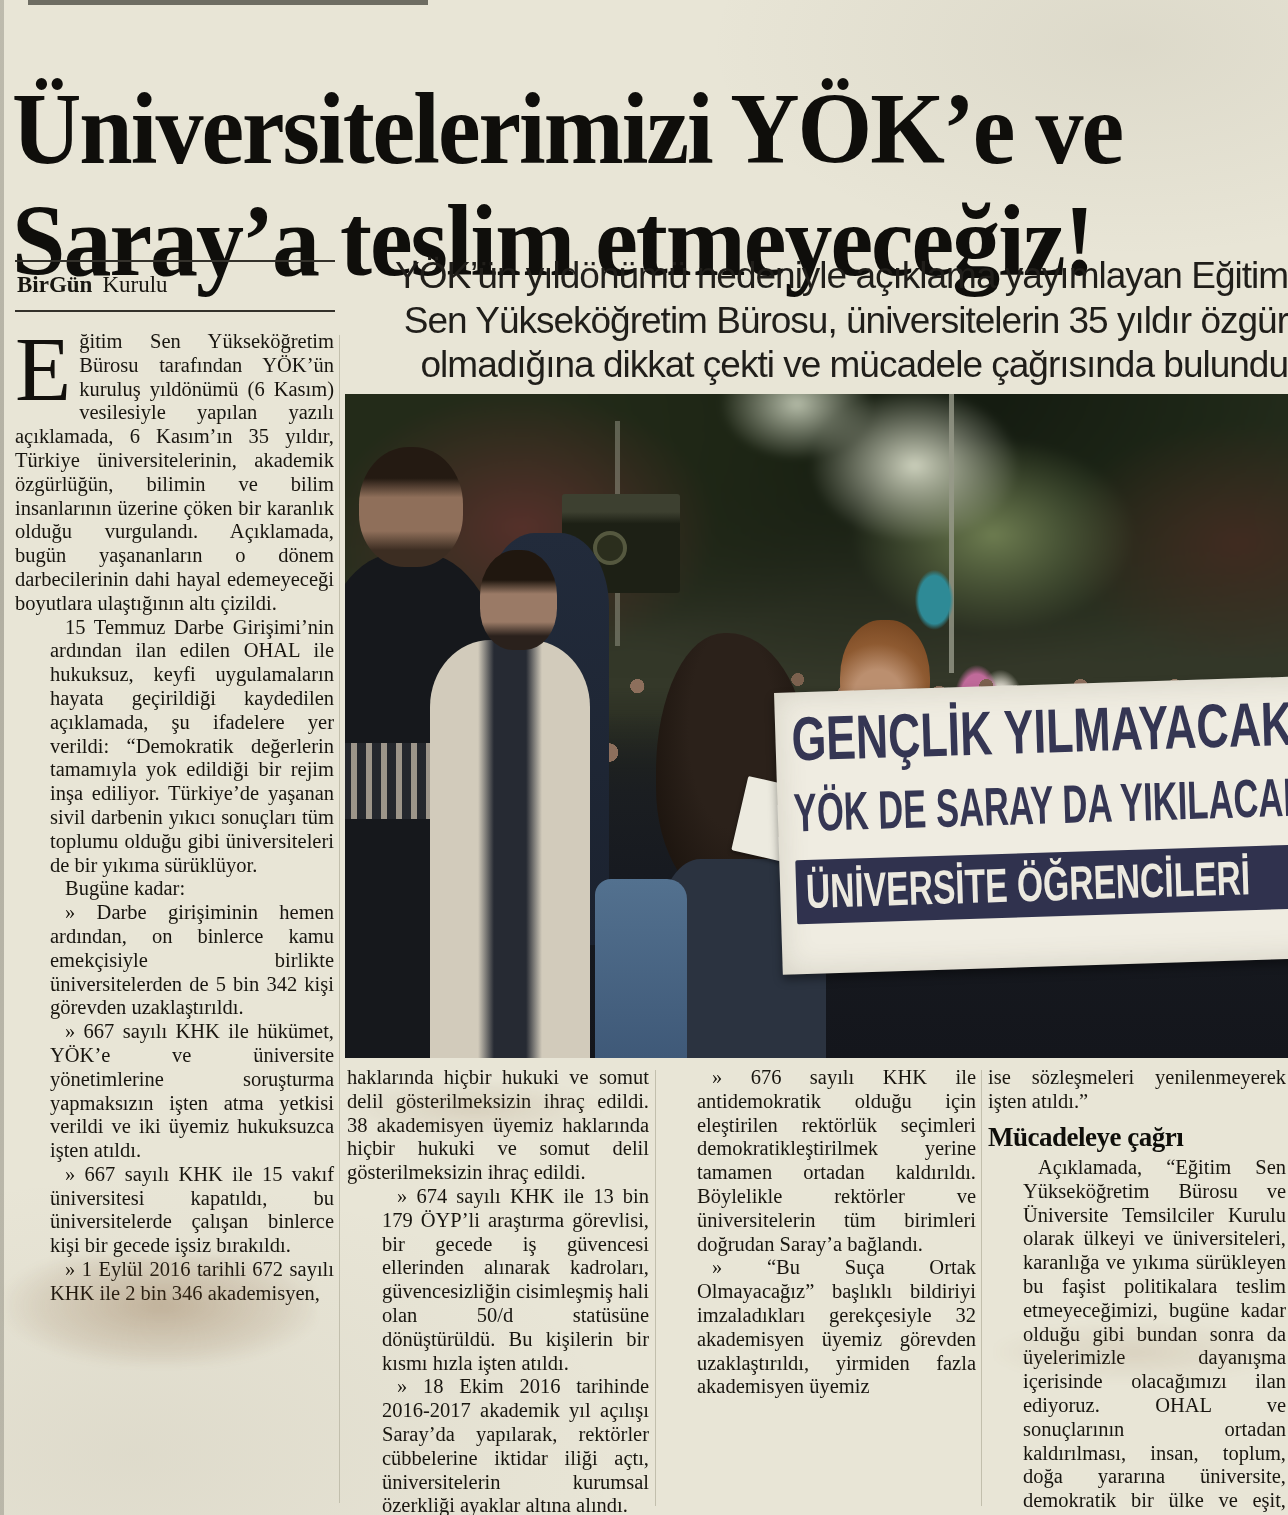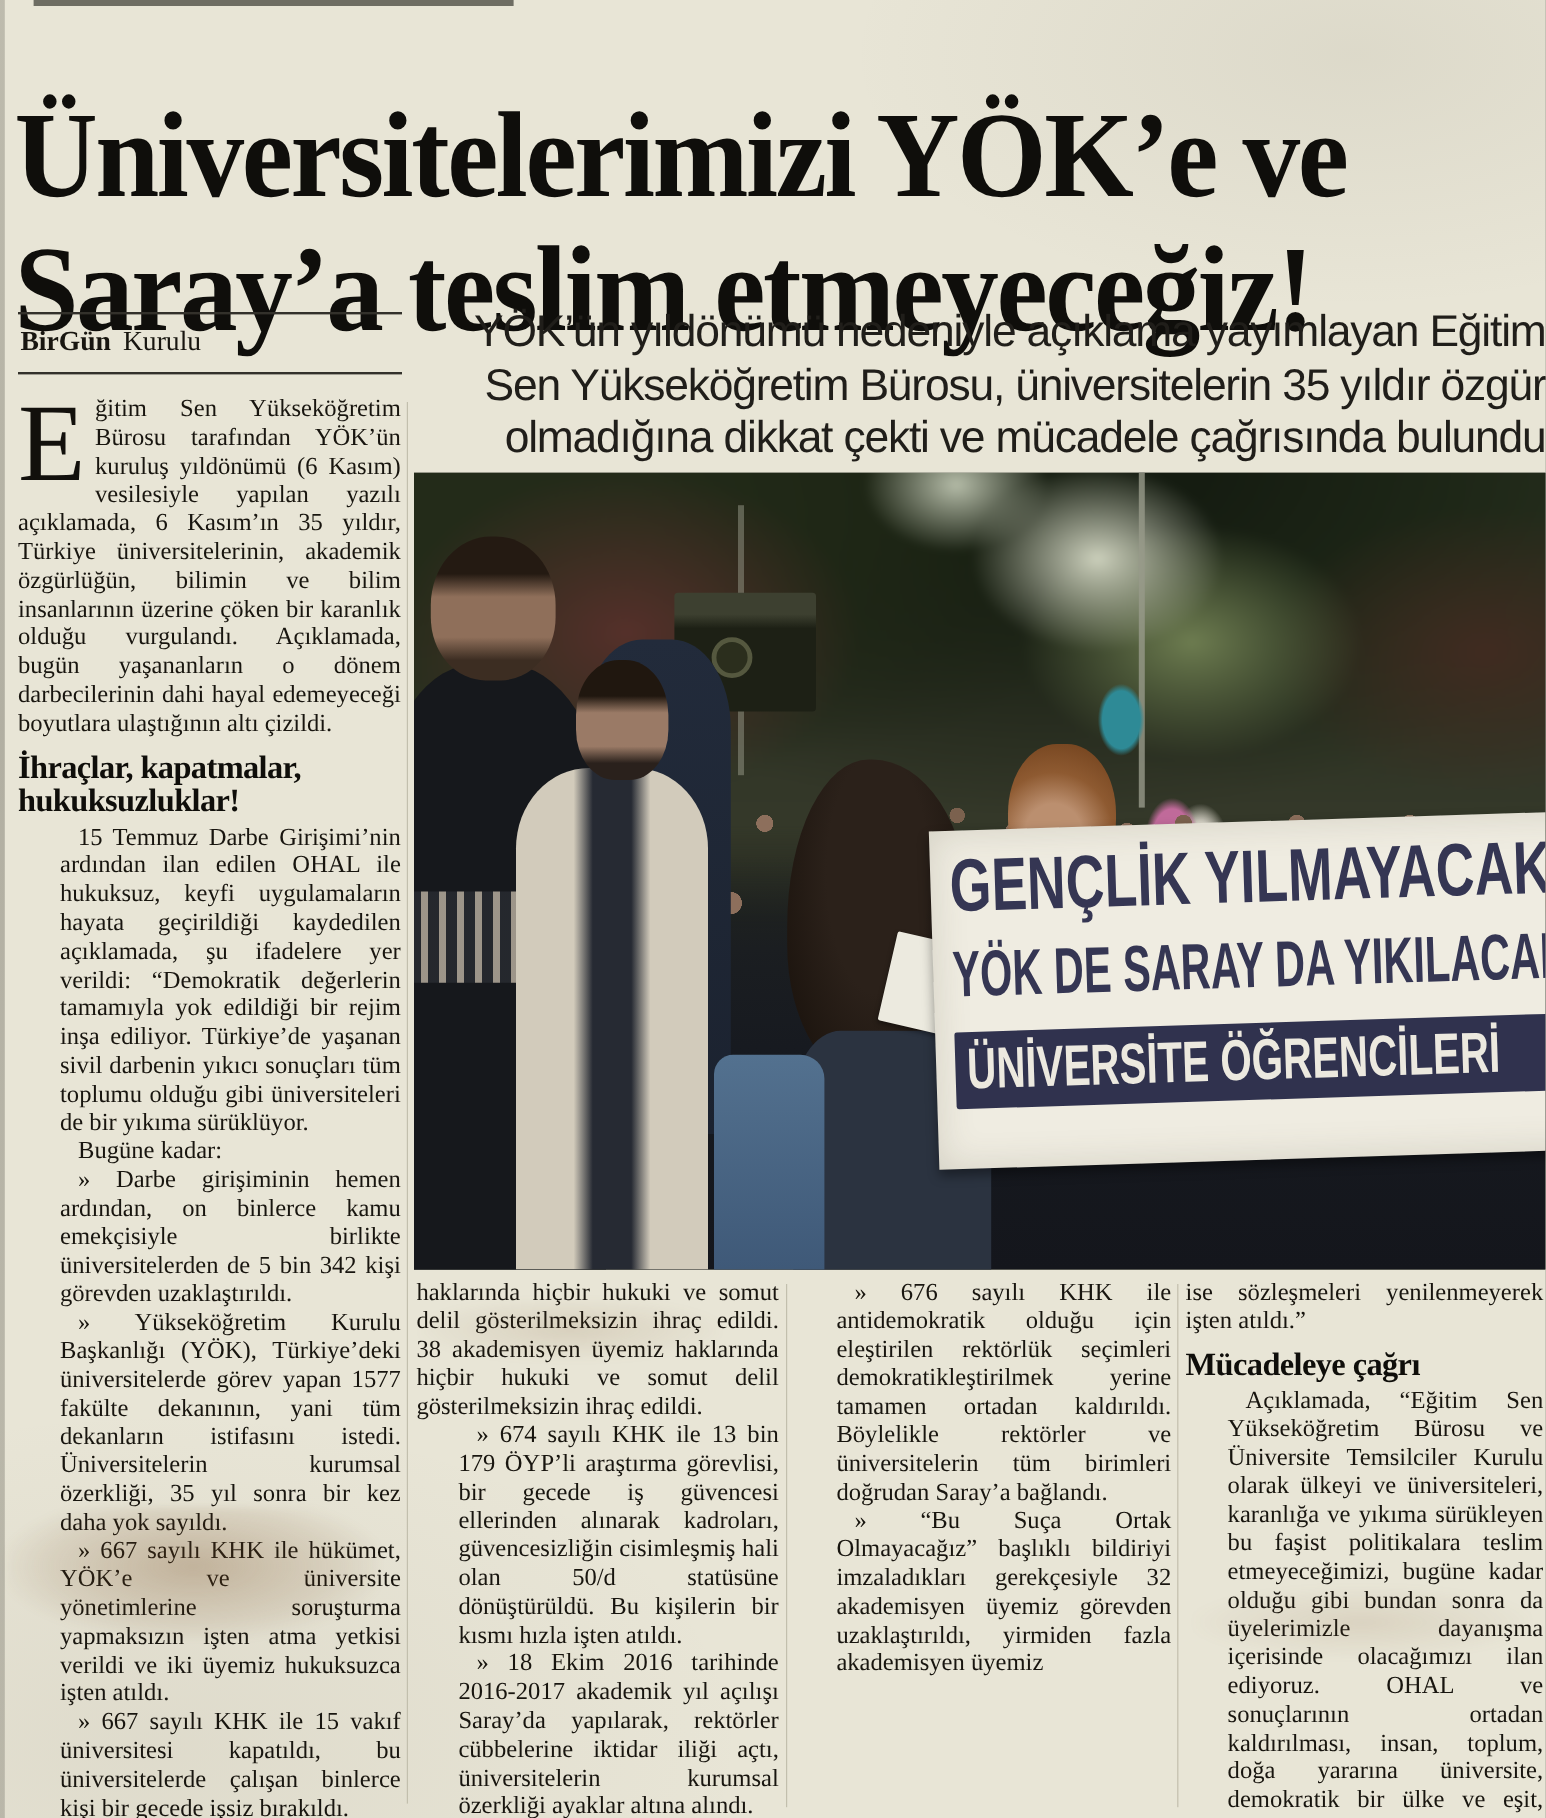--- a/index.html
+++ b/index.html
@@ -234,25 +234,23 @@
   </h1>
 
   <div class="byline">
     <span class="src">BirGün</span><span>Kurulu</span>
   </div>
 
   <div class="lede">YÖK’ün yıldönümü nedeniyle açıklama yayımlayan Eğitim Sen Yükseköğretim Bürosu, üniversitelerin 35 yıldır özgür olmadığına dikkat çekti ve mücadele çağrısında bulundu</div>
 
   <div class="col left-col">
     <p><span class="dropcap">E</span><span>ğitim Sen Yükseköğretim Bürosu tarafından YÖK’ün kuruluş yıldönümü (6 Kasım) vesilesiyle yapılan yazılı açıklamada, 6 Kasım’ın 35 yıldır, Türkiye üniversitelerinin, akademik özgürlüğün, bilimin ve bilim insanlarının üzerine çöken bir karanlık olduğu vurgulandı. Açıklamada, bugün yaşananların o dönem darbecilerinin dahi hayal edemeyeceği boyutlara ulaştığının altı çizildi.</span></p>
-    <h2 class="subhead">İhraçlar, kapatmalar, hukuksuzluklar!</h2>
     <p class="ind">15 Temmuz Darbe Girişimi’nin ardından ilan edilen OHAL ile hukuksuz, keyfi uygulamaların hayata geçirildiği kaydedilen açıklamada, şu ifadelere yer verildi: “Demokratik değerlerin tamamıyla yok edildiği bir rejim inşa ediliyor. Türkiye’de yaşanan sivil darbenin yıkıcı sonuçları tüm toplumu olduğu gibi üniversiteleri de bir yıkıma sürüklüyor.</p>
     <p class="ind">Bugüne kadar:</p>
     <p class="ind">» Darbe girişiminin hemen ardından, on binlerce kamu emekçisiyle birlikte üniversitelerden de 5 bin 342 kişi görevden uzaklaştırıldı.</p>
-    <p class="ind">» Yükseköğretim Kurulu Başkanlığı (YÖK), Türkiye’deki üniversitelerde görev yapan 1577 fakülte dekanının, yani tüm dekanların istifasını istedi. Üniversitelerin kurumsal özerkliği, 35 yıl sonra bir kez daha yok sayıldı.</p>
     <p class="ind">» 667 sayılı KHK ile hükümet, YÖK’e ve üniversite yönetimlerine soruşturma yapmaksızın işten atma yetkisi verildi ve iki üyemiz hukuksuzca işten atıldı.</p>
     <p class="ind">» 667 sayılı KHK ile 15 vakıf üniversitesi kapatıldı, bu üniversitelerde çalışan binlerce kişi bir gecede işsiz bırakıldı.</p>
     <p class="ind">» 1 Eylül 2016 tarihli 672 sayılı KHK ile 2 bin 346 akademisyen,</p>
   </div>
 
   <div class="photo">
     <div class="ph-trees"></div>
     <div class="ph-pole pl1"></div>
     <div class="ph-pole pl2"></div>
     <div class="ph-sign"></div>

